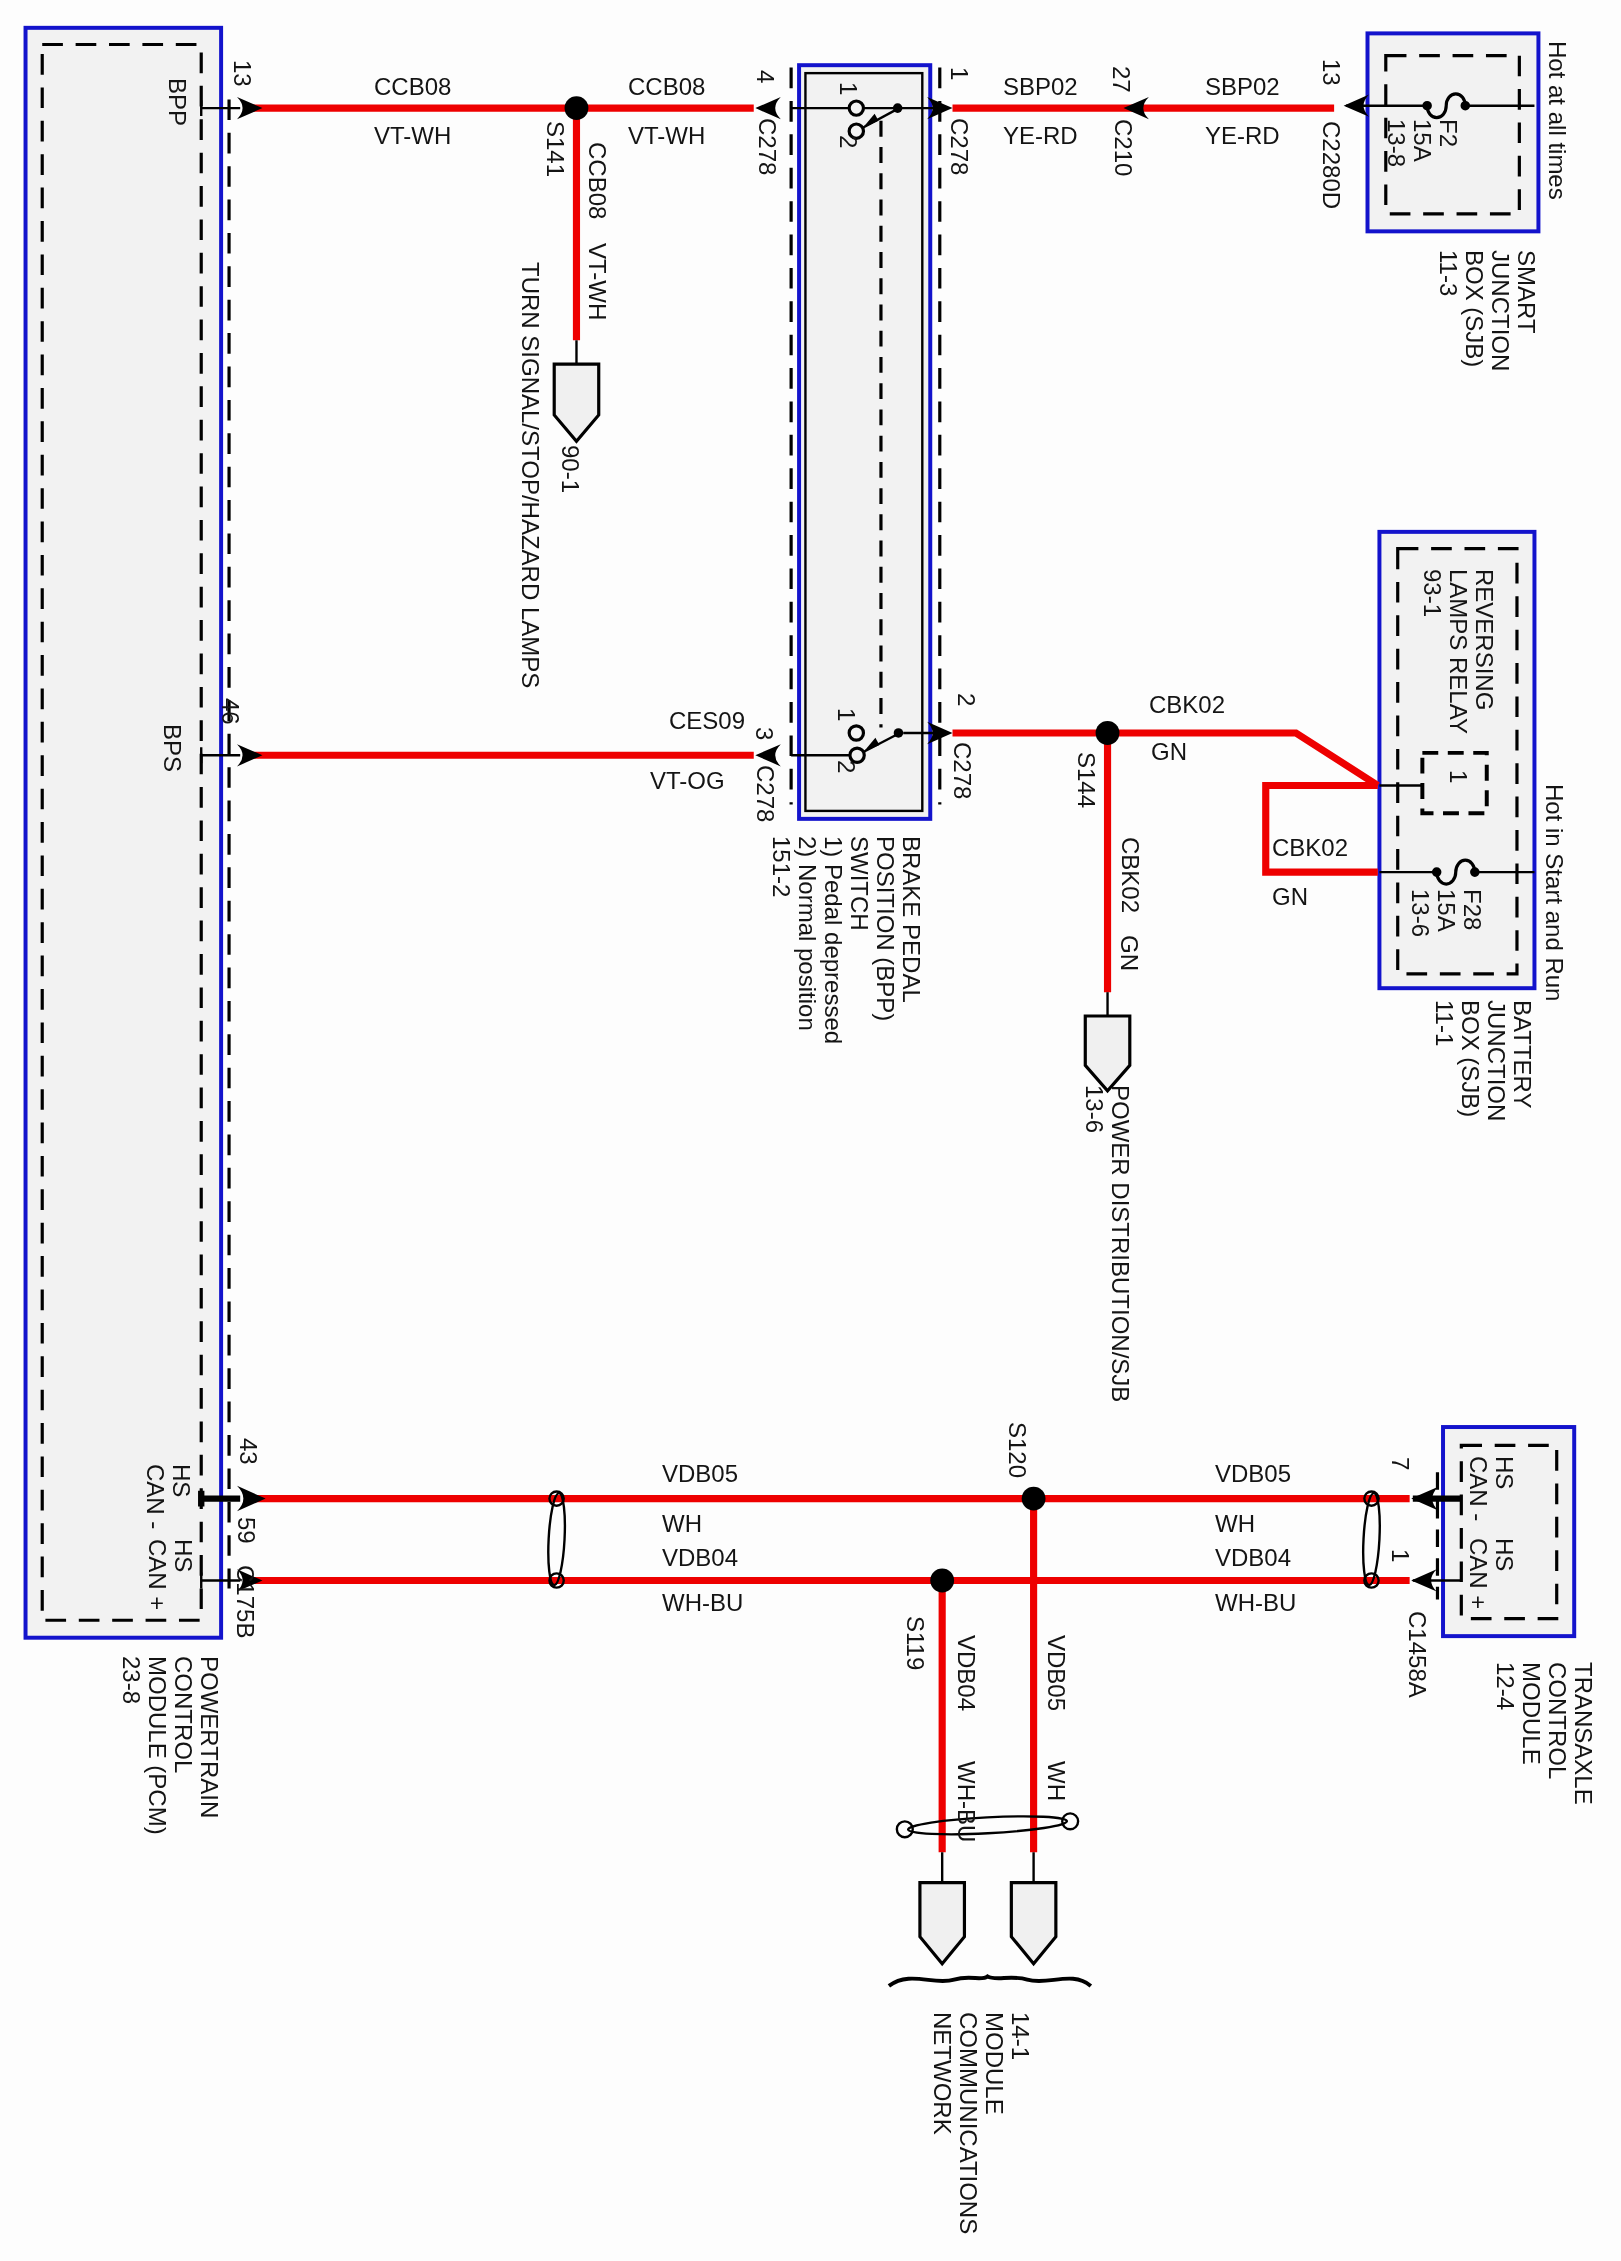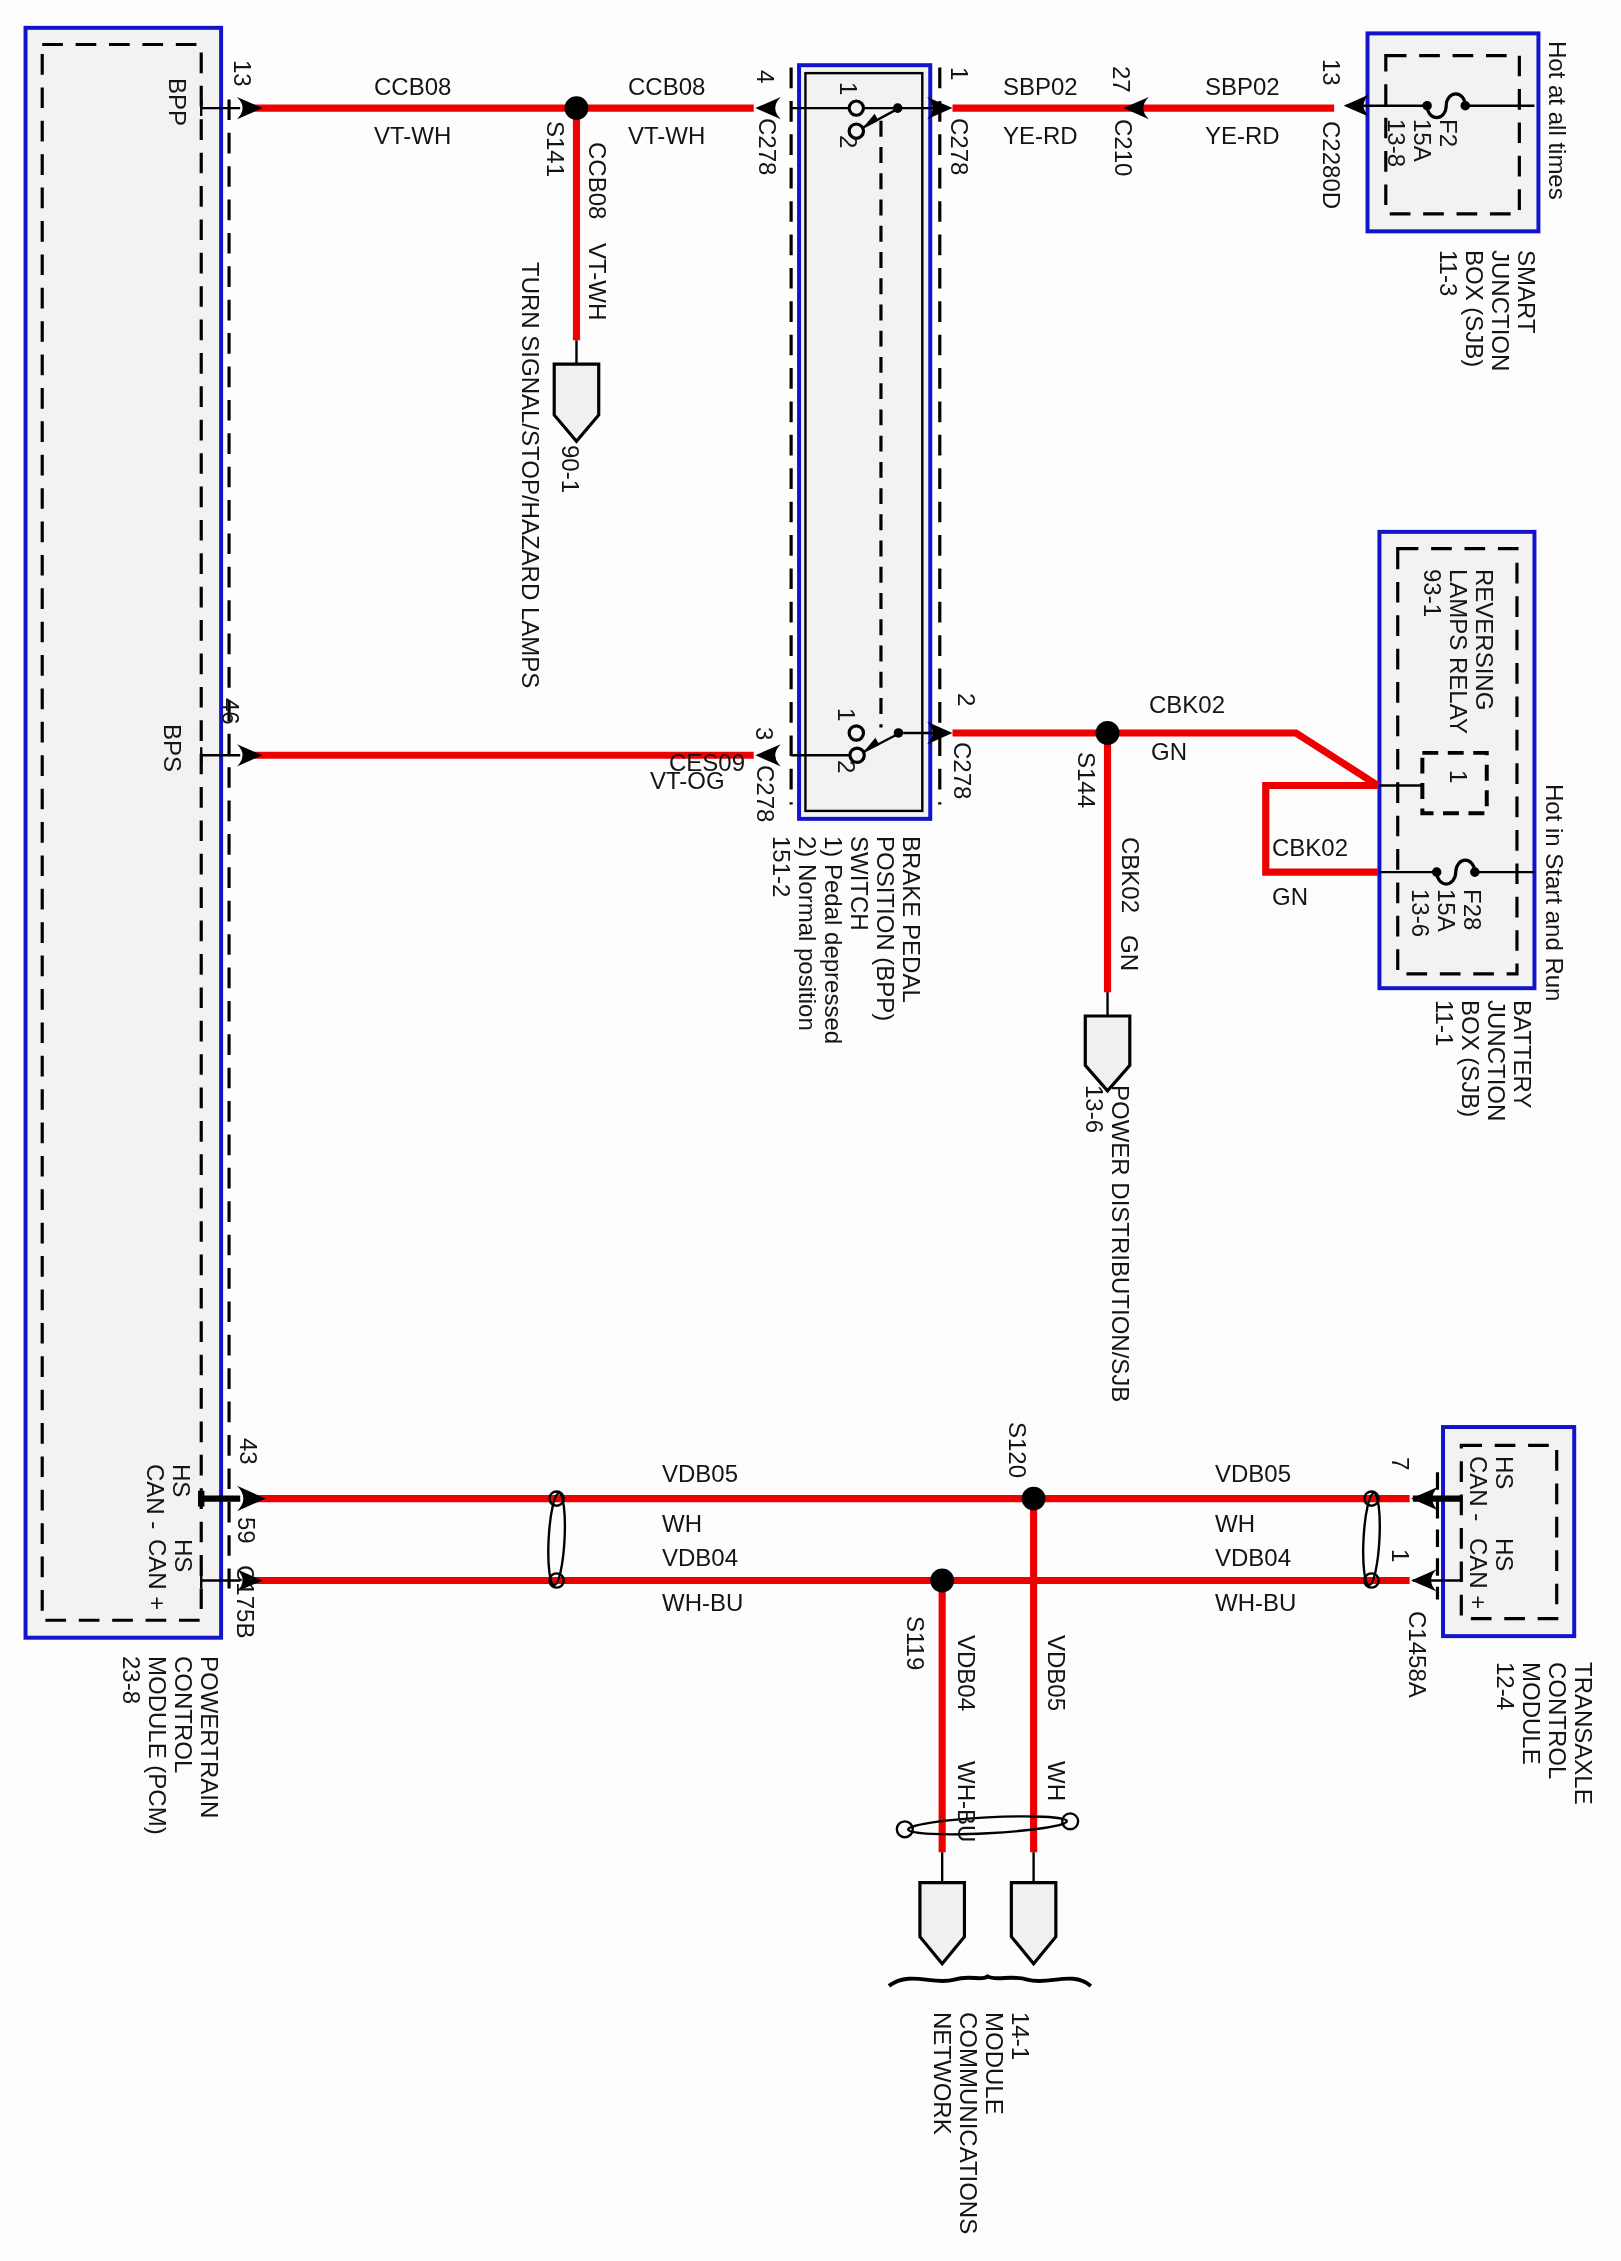--- a/index.html
+++ b/index.html
@@ -150,21 +150,21 @@
 
 <div id="labels">
       <div class="lbl h" style="left: 374px; top: 74px;">CCB08</div>
       <div class="lbl h" style="left: 374px; top: 123px;">VT-WH</div>
       <div class="lbl h" style="left: 628px; top: 74px;">CCB08</div>
       <div class="lbl h" style="left: 628px; top: 123px;">VT-WH</div>
       <div class="lbl h" style="left: 1003px; top: 74px;">SBP02</div>
       <div class="lbl h" style="left: 1003px; top: 123px;">YE-RD</div>
       <div class="lbl h" style="left: 1205px; top: 74px;">SBP02</div>
       <div class="lbl h" style="left: 1205px; top: 123px;">YE-RD</div>
-      <div class="lbl h" style="left: 669px; top: 750px;">CES09</div>
+      <div class="lbl h" style="left: 669px; top: 708px;">CES09</div>
       <div class="lbl h" style="left: 650px; top: 768px;">VT-OG</div>
       <div class="lbl h" style="left: 1149px; top: 692px;">CBK02</div>
       <div class="lbl h" style="left: 1151px; top: 739px;">GN</div>
       <div class="lbl h" style="left: 1272px; top: 835px;">CBK02</div>
       <div class="lbl h" style="left: 1272px; top: 884px;">GN</div>
       <div class="lbl h" style="left: 662px; top: 1461px;">VDB05</div>
       <div class="lbl h" style="left: 662px; top: 1511px;">WH</div>
       <div class="lbl h" style="left: 662px; top: 1545px;">VDB04</div>
       <div class="lbl h" style="left: 662px; top: 1590px;">WH-BU</div>
       <div class="lbl h" style="left: 1215px; top: 1461px;">VDB05</div>

